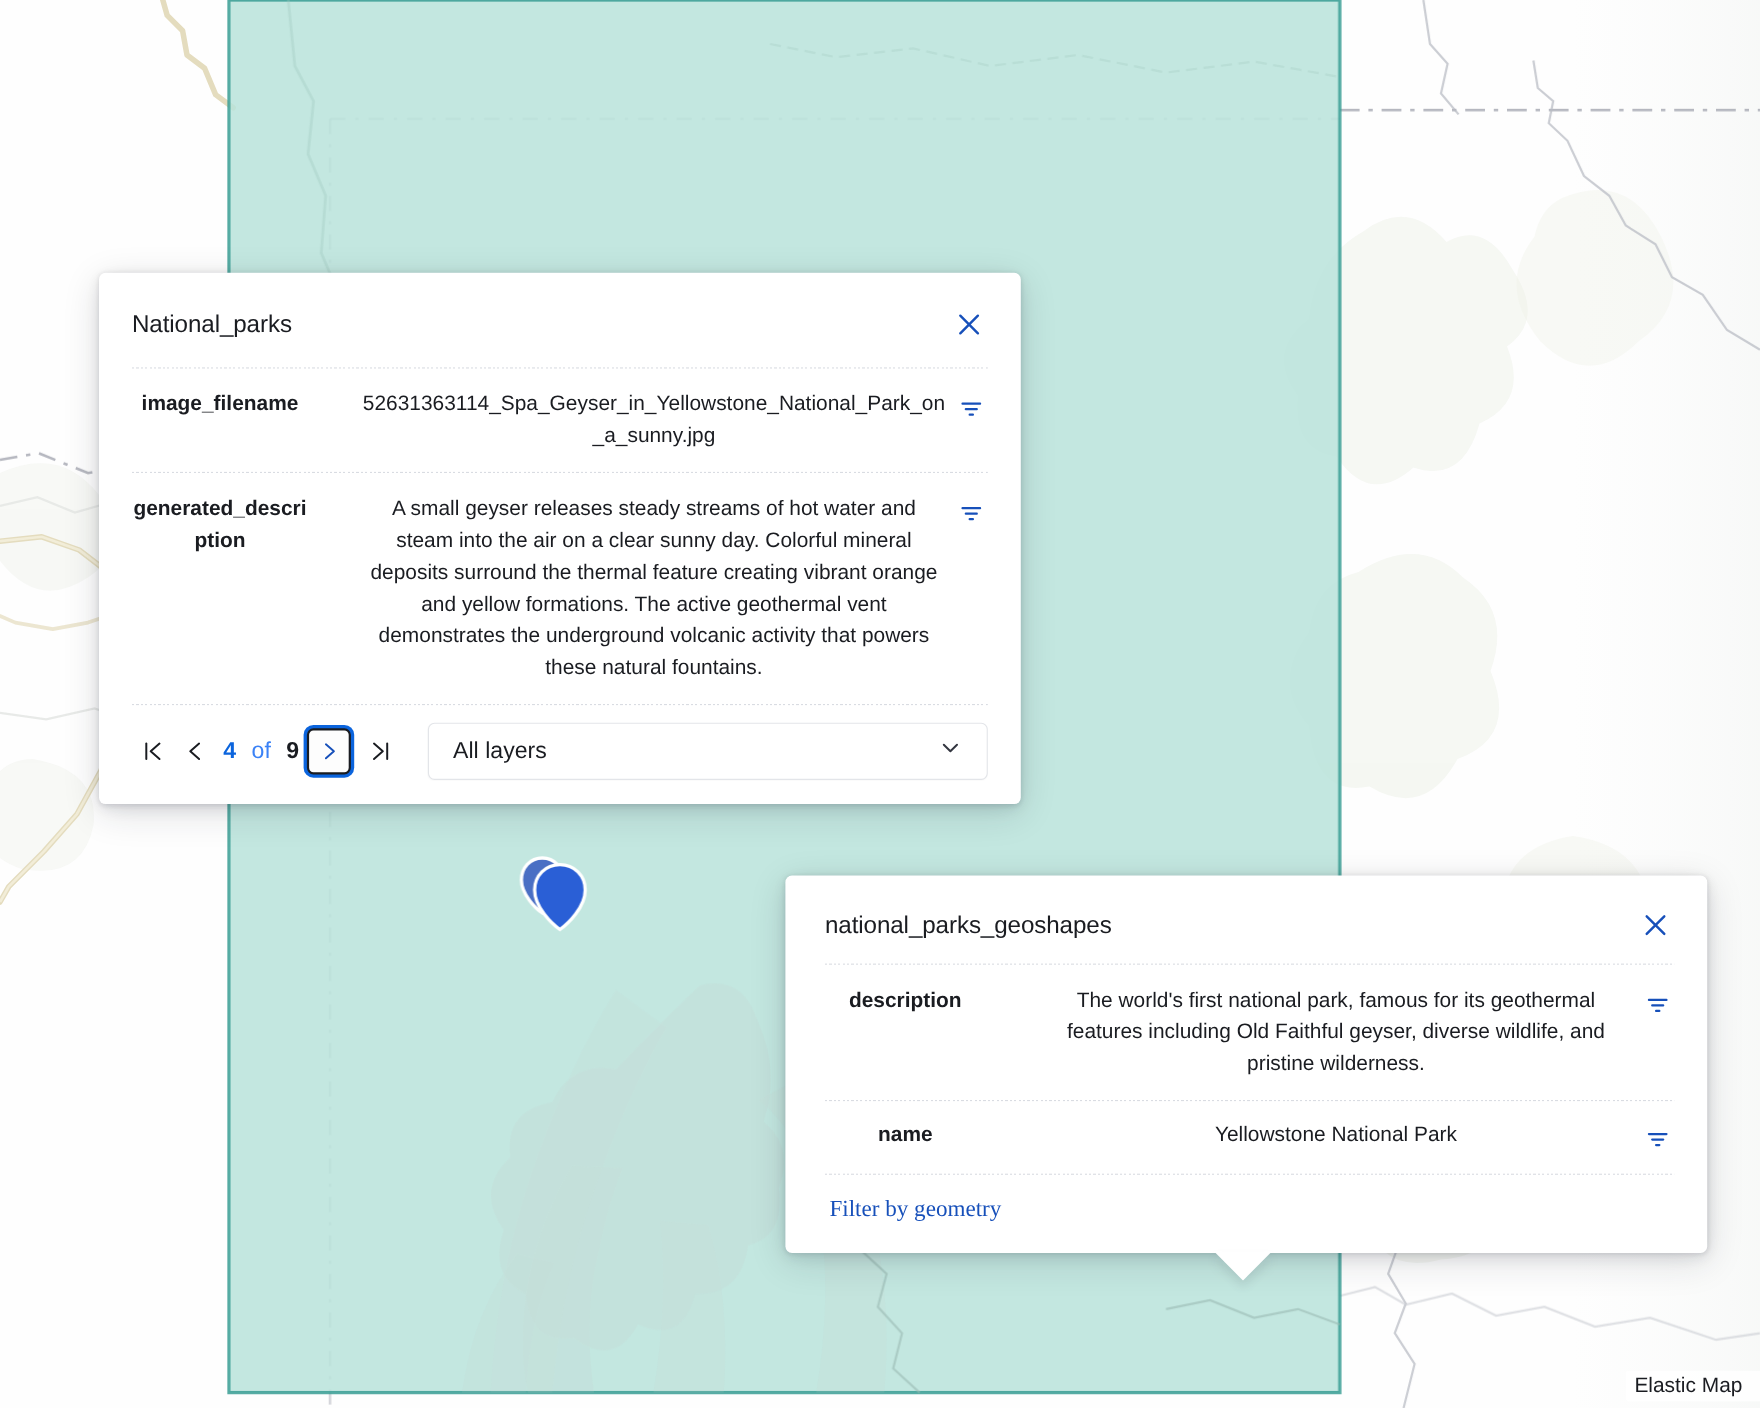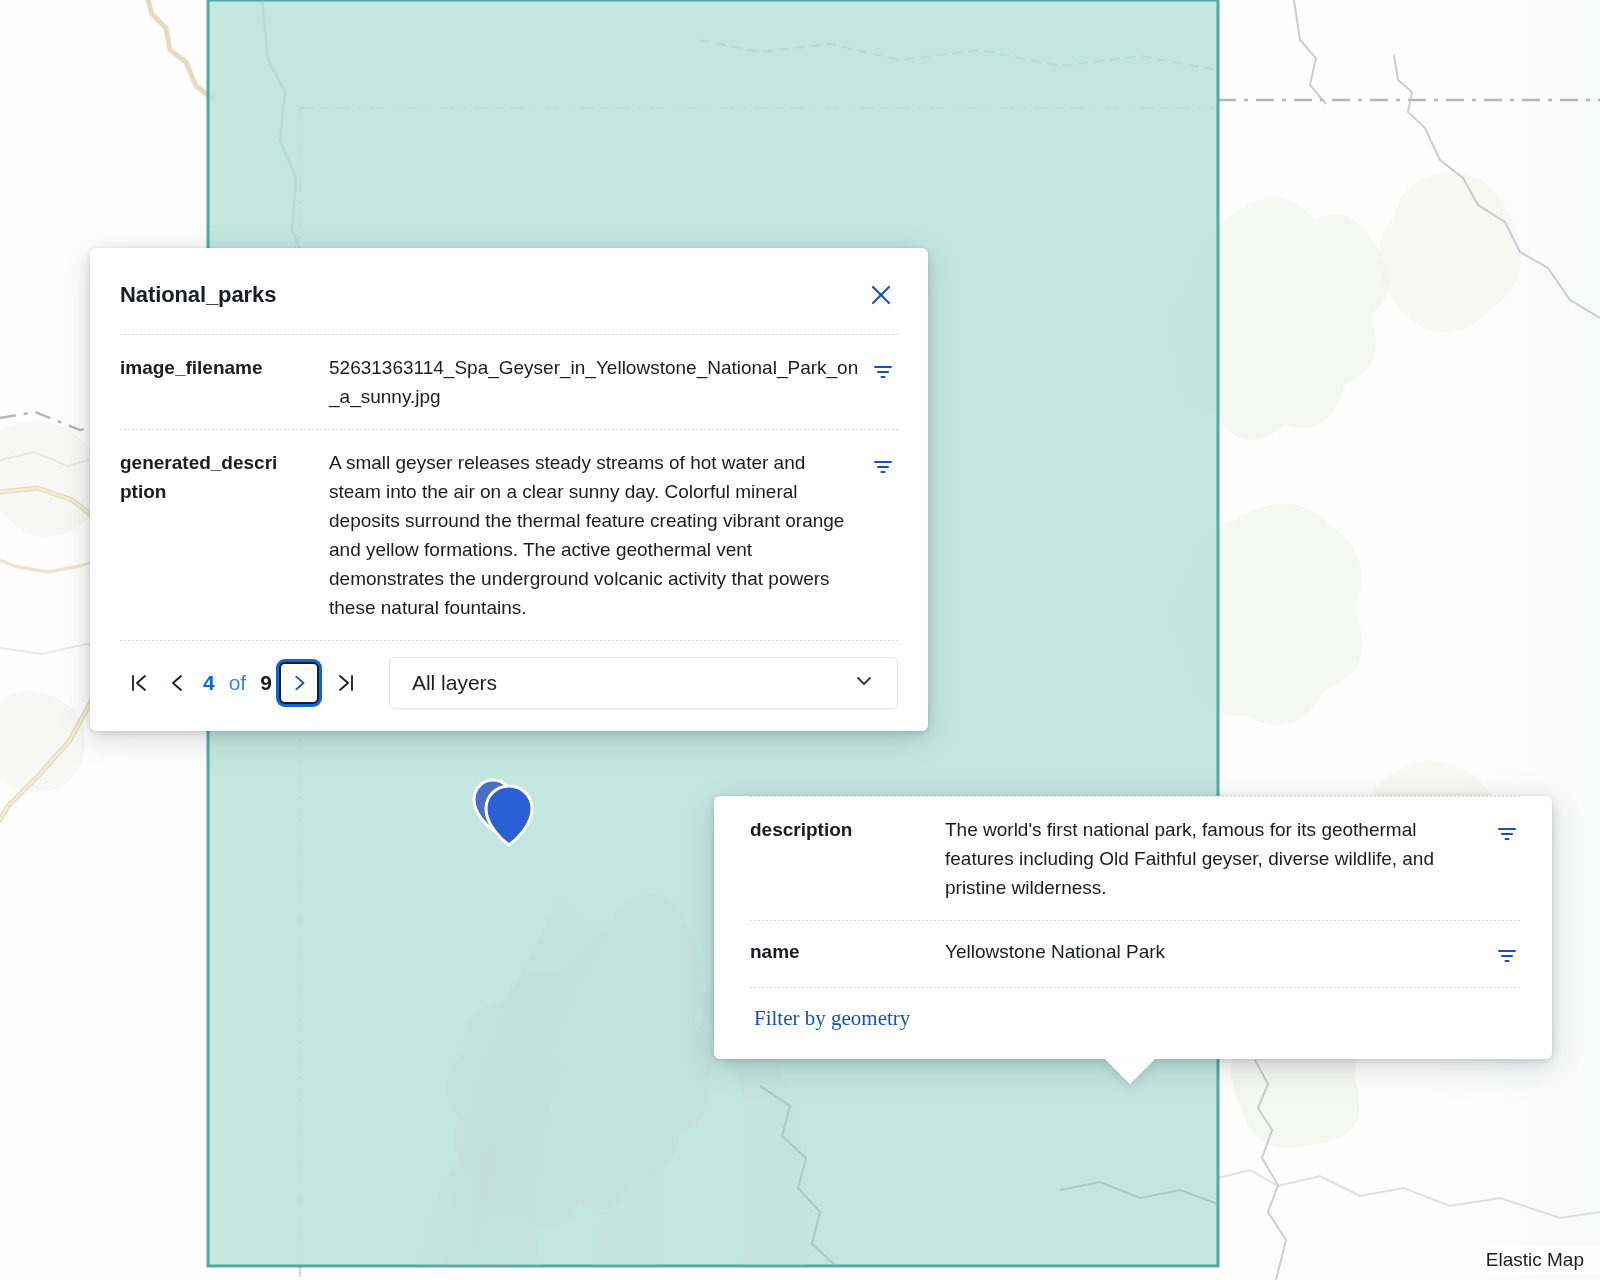--- a/index.html
+++ b/index.html
@@ -28,41 +28,42 @@
                 0 3px 14px rgba(29,34,47,0.1),
                 0 8px 34px rgba(29,34,47,0.14);
     font-family: "Liberation Sans", sans-serif;
     color: #1a1c21;
   }
   .popup-header {
     display: flex; align-items: center; justify-content: space-between;
     padding: 30px 30px 22px 30px;
   }
   .popup-title {
-    font-size: 22px; font-weight: bold; letter-spacing: -0.1px;
+    font-size: 22px; font-weight: normal; letter-spacing: -0.1px;
     color: #1a1c21;
   }
   .close-btn {
     width: 34px; height: 34px;
     display: flex; align-items: center; justify-content: center;
     cursor: pointer; background: none; border: none; border-radius: 4px;
   }
   .close-btn svg { display: block; }
 
   .popup-divider {
     height: 1px; background: #e4e6ea; margin: 0 30px;
   }
   .popup-divider.dotted {
     background: repeating-linear-gradient(to right,#d9dce2 0 2px,transparent 2px 4px);
   }
 
   .field-row {
     display: flex; align-items: flex-start;
     padding: 18px 30px 18px 30px;
     gap: 8px;
+    text-align: center;
   }
   .field-key {
     flex: 0 0 160px;
     font-size: 19px; font-weight: bold; line-height: 29px;
     color: #1a1c21; word-break: break-all;
   }
   .field-val {
     flex: 1 1 auto;
     font-size: 19px; line-height: 29px; color: #1a1c21;
     word-break: break-word;
@@ -310,20 +311,29 @@
         <svg width="22" height="22" viewBox="0 0 22 22" fill="none" stroke="#343741" stroke-width="1.8" stroke-linecap="round" stroke-linejoin="round">
           <polyline points="5,8 11,14 17,8"></polyline>
         </svg>
       </span>
     </div>
   </div>
 </div>
 
 <div class="popup" id="popup-geoshapes" style="left:714px; top:796px; width:838px;">
 
+  <div class="popup-header" style="padding:28px 30px 18px 36px;">
+    <div class="popup-title">national_parks_geoshapes</div>
+    <button class="close-btn" aria-label="close">
+      <svg width="24" height="24" viewBox="0 0 24 24" fill="none" stroke="#1750ba" stroke-width="2.2" stroke-linecap="round">
+        <line x1="4" y1="4" x2="20" y2="20"></line>
+          <line x1="20" y1="4" x2="4" y2="20"></line>
+      </svg>
+    </button>
+  </div>
 
   <div class="popup-divider dotted" style="margin:0 30px 0 36px;"></div>
 
   <div class="field-row" style="padding:18px 30px 18px 36px;">
     <div class="field-key" style="flex:0 0 146px;">description</div>
     <div class="field-val">The world's first national park, famous for its geothermal features including Old Faithful geyser, diverse wildlife, and pristine wilderness.</div>
     <button class="filter-icon-btn">
       <svg width="22" height="22" viewBox="0 0 22 22" fill="none" stroke="#1750ba" stroke-width="2" stroke-linecap="round">
         <line x1="3" y1="6" x2="19" y2="6"></line>
         <line x1="6" y1="11" x2="16" y2="11"></line>

